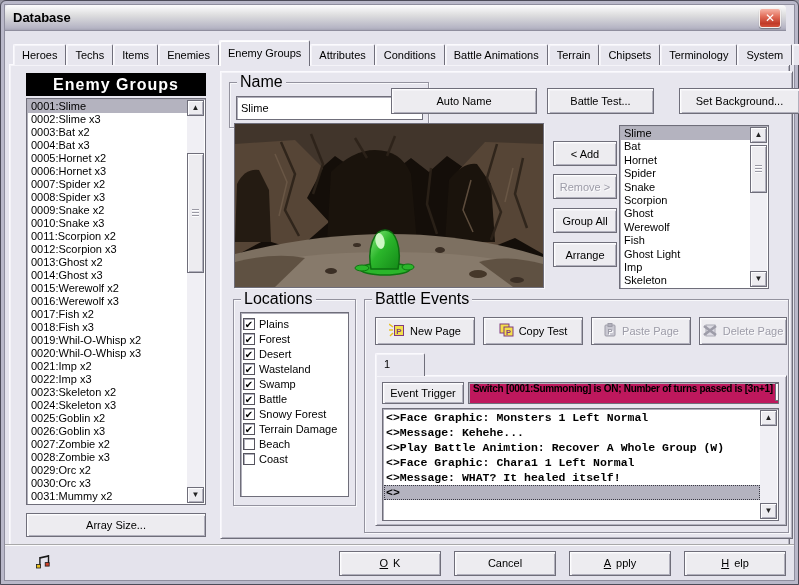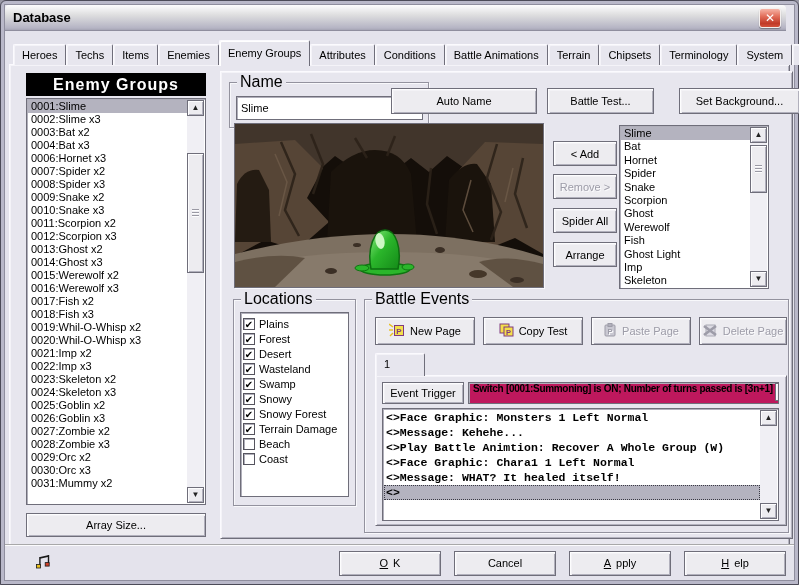--- a/index.html
+++ b/index.html
@@ -160,20 +160,21 @@
     <div class="tabpage">
 
       <div class="black-header">Enemy Groups</div>
 
       <div class="group-listbox sunken">
         <div class="list-scroll">
             <div class="lrow sel">0001:Slime</div>
             <div class="lrow">0002:Slime x3</div>
             <div class="lrow">0003:Bat x2</div>
             <div class="lrow">0004:Bat x3</div>
+            <div class="lrow">0005:Hornet x2</div>
             <div class="lrow">0006:Hornet x3</div>
             <div class="lrow">0007:Spider x2</div>
             <div class="lrow">0008:Spider x3</div>
             <div class="lrow">0009:Snake x2</div>
             <div class="lrow">0010:Snake x3</div>
             <div class="lrow">0011:Scorpion x2</div>
             <div class="lrow">0012:Scorpion x3</div>
             <div class="lrow">0013:Ghost x2</div>
             <div class="lrow">0014:Ghost x3</div>
             <div class="lrow">0015:Werewolf x2</div>
@@ -265,21 +266,21 @@
               <ellipse cx="127" cy="144" rx="7" ry="3" fill="#2bb62b" stroke="#0e7511"></ellipse>
               <ellipse cx="173" cy="143" rx="6" ry="3" fill="#2bb62b" stroke="#0e7511"></ellipse>
               <path d="M136,145 C132,124 139,106 150,106 C161,106 167,124 163,145 Z" fill="url(#sg)" stroke="#0d6e10" stroke-width="1.5"></path>
               <ellipse cx="145" cy="117" rx="4.5" ry="8" fill="#cdf7c5" transform="rotate(-12 145 117)"></ellipse>
             </g>
           </svg>
         </div>
 
         <button class="btn member-btn" style="top:69px;">&lt; Add</button>
         <button class="btn member-btn disabled" style="top:102px;">Remove &gt;</button>
-        <button class="btn member-btn" style="top:136px;">Spider All</button>
+        <button class="btn member-btn" style="top:136px;">Group All</button>
         <button class="btn member-btn" style="top:170px;">Arrange</button>
 
         <div class="monster-listbox sunken">
           <div class="list-scroll">
               <div class="mrow sel">Slime</div>
               <div class="mrow">Bat</div>
               <div class="mrow">Hornet</div>
               <div class="mrow">Spider</div>
               <div class="mrow">Snake</div>
               <div class="mrow">Scorpion</div>
@@ -317,21 +318,21 @@
               <div class="chkrow">
                 <span class="cb">✔</span>
                 <span class="cbl">Wasteland</span>
               </div>
               <div class="chkrow">
                 <span class="cb">✔</span>
                 <span class="cbl">Swamp</span>
               </div>
               <div class="chkrow">
                 <span class="cb">✔</span>
-                <span class="cbl">Snowy</span>
+                <span class="cbl">Battle</span>
               </div>
               <div class="chkrow">
                 <span class="cb">✔</span>
                 <span class="cbl">Snowy Forest</span>
               </div>
               <div class="chkrow">
                 <span class="cb">✔</span>
                 <span class="cbl">Terrain Damage</span>
               </div>
               <div class="chkrow">

